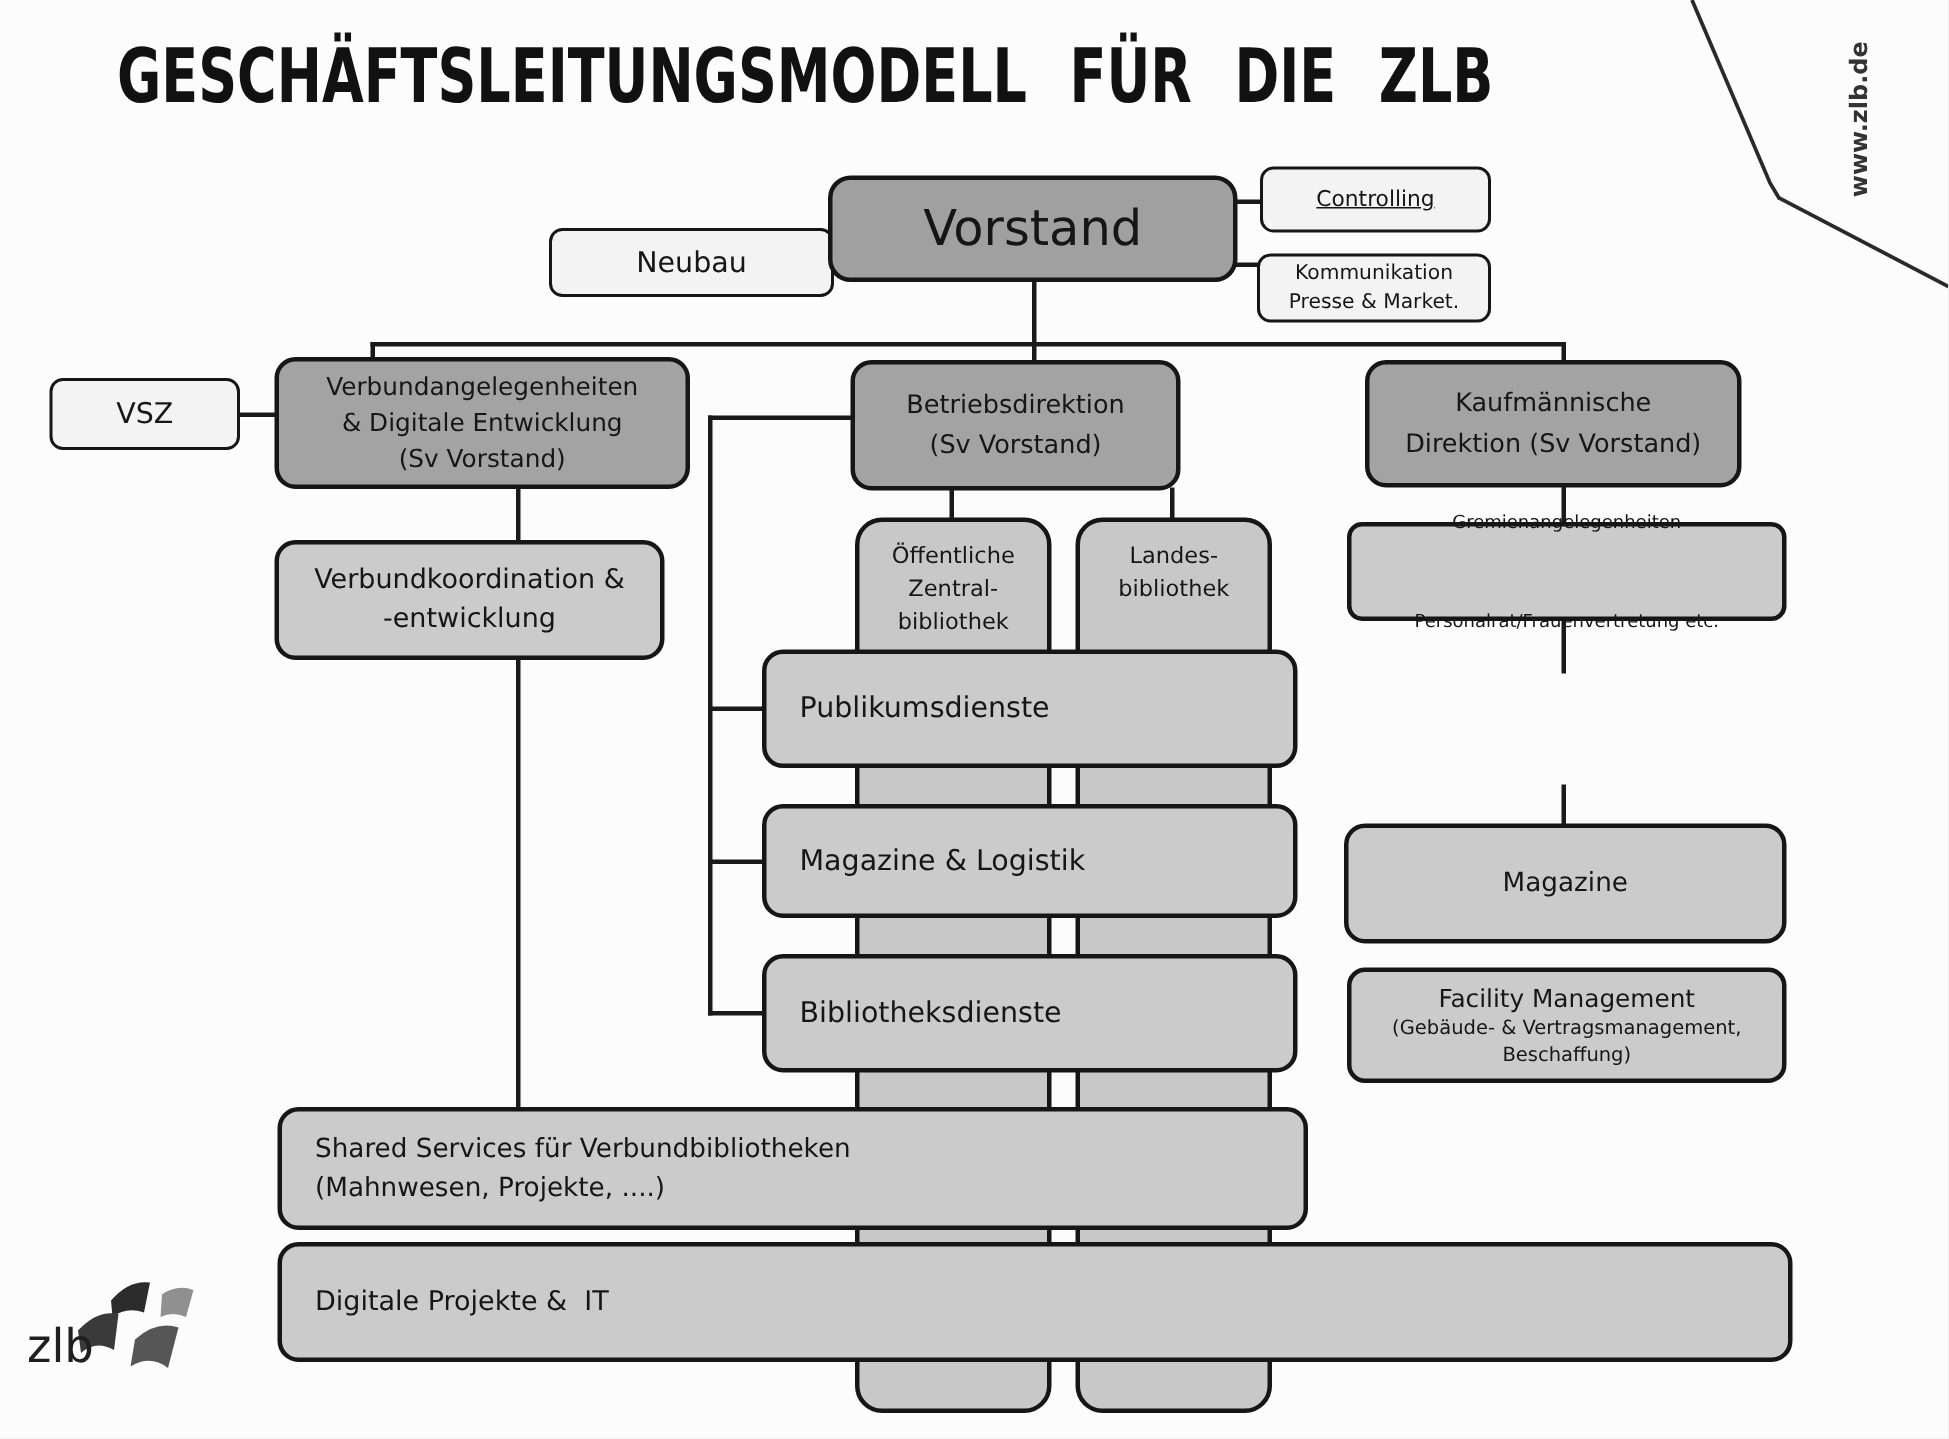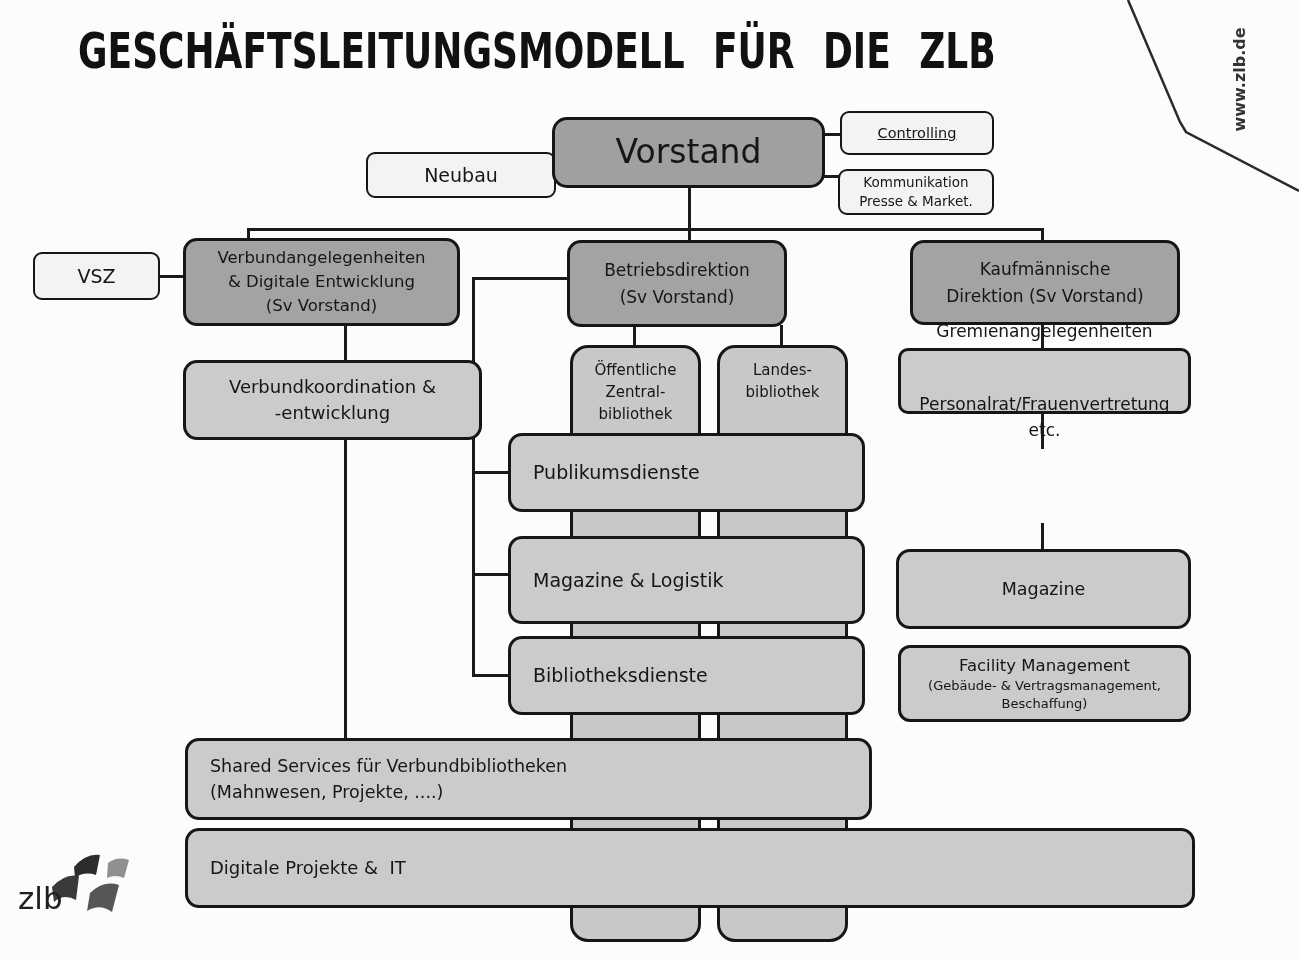--- a/index.html
+++ b/index.html
@@ -111,43 +111,43 @@
     <div>Verbundangelegenheiten</div>
     <div>&amp; Digitale Entwicklung</div>
     <div>(Sv Vorstand)</div>
   </div>
 
   <div class="box dark" style="left:567px;top:240px;width:220px;height:87px;font-size:17px;line-height:1.55;">
     <div>Betriebsdirektion</div>
     <div>(Sv Vorstand)</div>
   </div>
 
-  <div class="box dark" style="left:910px;top:240px;width:270px;height:85px;font-size:17px;line-height:1.55;">
+  <div class="box dark" style="left:910px;top:240px;width:251px;height:85px;font-size:17px;line-height:1.55;">
     <div>Kaufmännische</div>
     <div>Direktion (Sv Vorstand)</div>
   </div>
 
-  <div class="box light" style="left:183px;top:360px;width:299px;height:80px;font-size:18px;line-height:1.45;">
+  <div class="box light" style="left:183px;top:360px;width:260px;height:80px;font-size:18px;line-height:1.45;">
     <div>Verbundkoordination &amp;</div>
     <div>-entwicklung</div>
   </div>
 
   <div class="box light leftalign" style="left:508px;top:433px;width:357px;height:79px;font-size:19px;">
     <div>Publikumsdienste</div>
   </div>
 
-  <div class="box light leftalign" style="left:508px;top:536px;width:357px;height:88px;font-size:19px;">
+  <div class="box light leftalign" style="left:508px;top:536px;width:357px;height:76px;font-size:19px;">
     <div>Magazine &amp; Logistik</div>
   </div>
 
   <div class="box light leftalign" style="left:508px;top:636px;width:357px;height:79px;font-size:19px;">
     <div>Bibliotheksdienste</div>
   </div>
 
-  <div class="box light" style="left:898px;top:348px;width:293px;height:66px;font-size:17px;line-height:1.5;border-radius:10px;gap:48px;">
+  <div class="box light" style="left:898px;top:348px;width:293px;height:66px;font-size:12px;line-height:1.5;border-radius:10px;gap:48px;">
     <div>Gremienangelegenheiten</div>
     <div>Personalrat/Frauenvertretung etc.</div>
   </div>
 
 
   <div class="box light" style="left:896px;top:549px;width:295px;height:80px;font-size:17.5px;">
     <div>Magazine</div>
   </div>
 
   <div class="box light" style="left:898px;top:645px;width:293px;height:77px;font-size:16.5px;line-height:1.35;border-radius:12px;">

